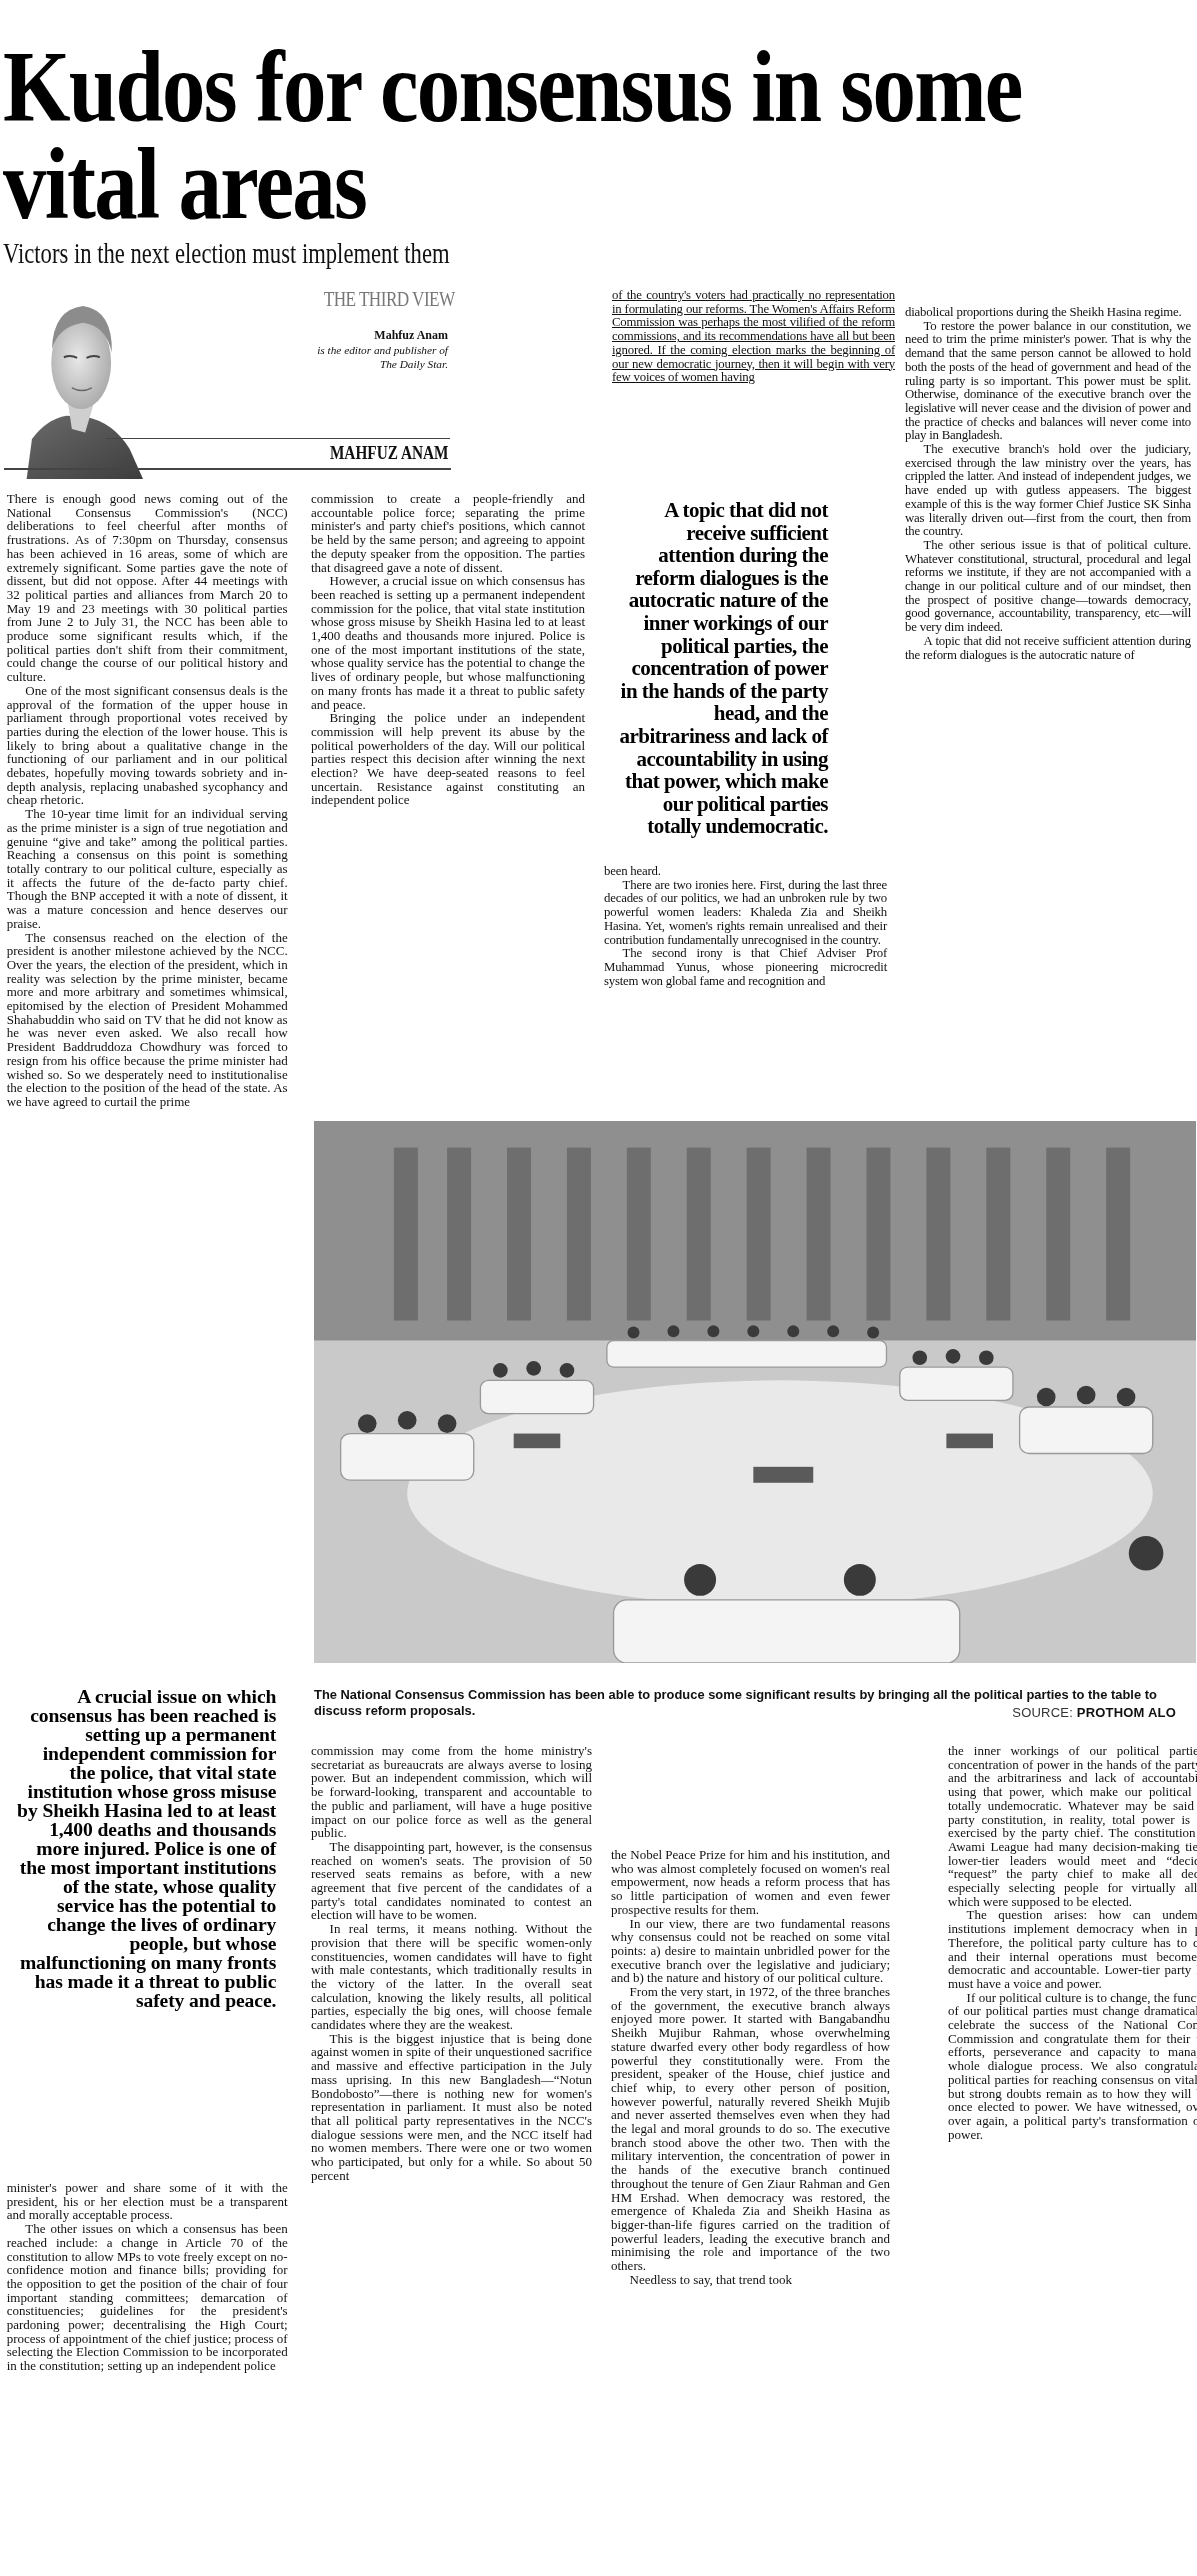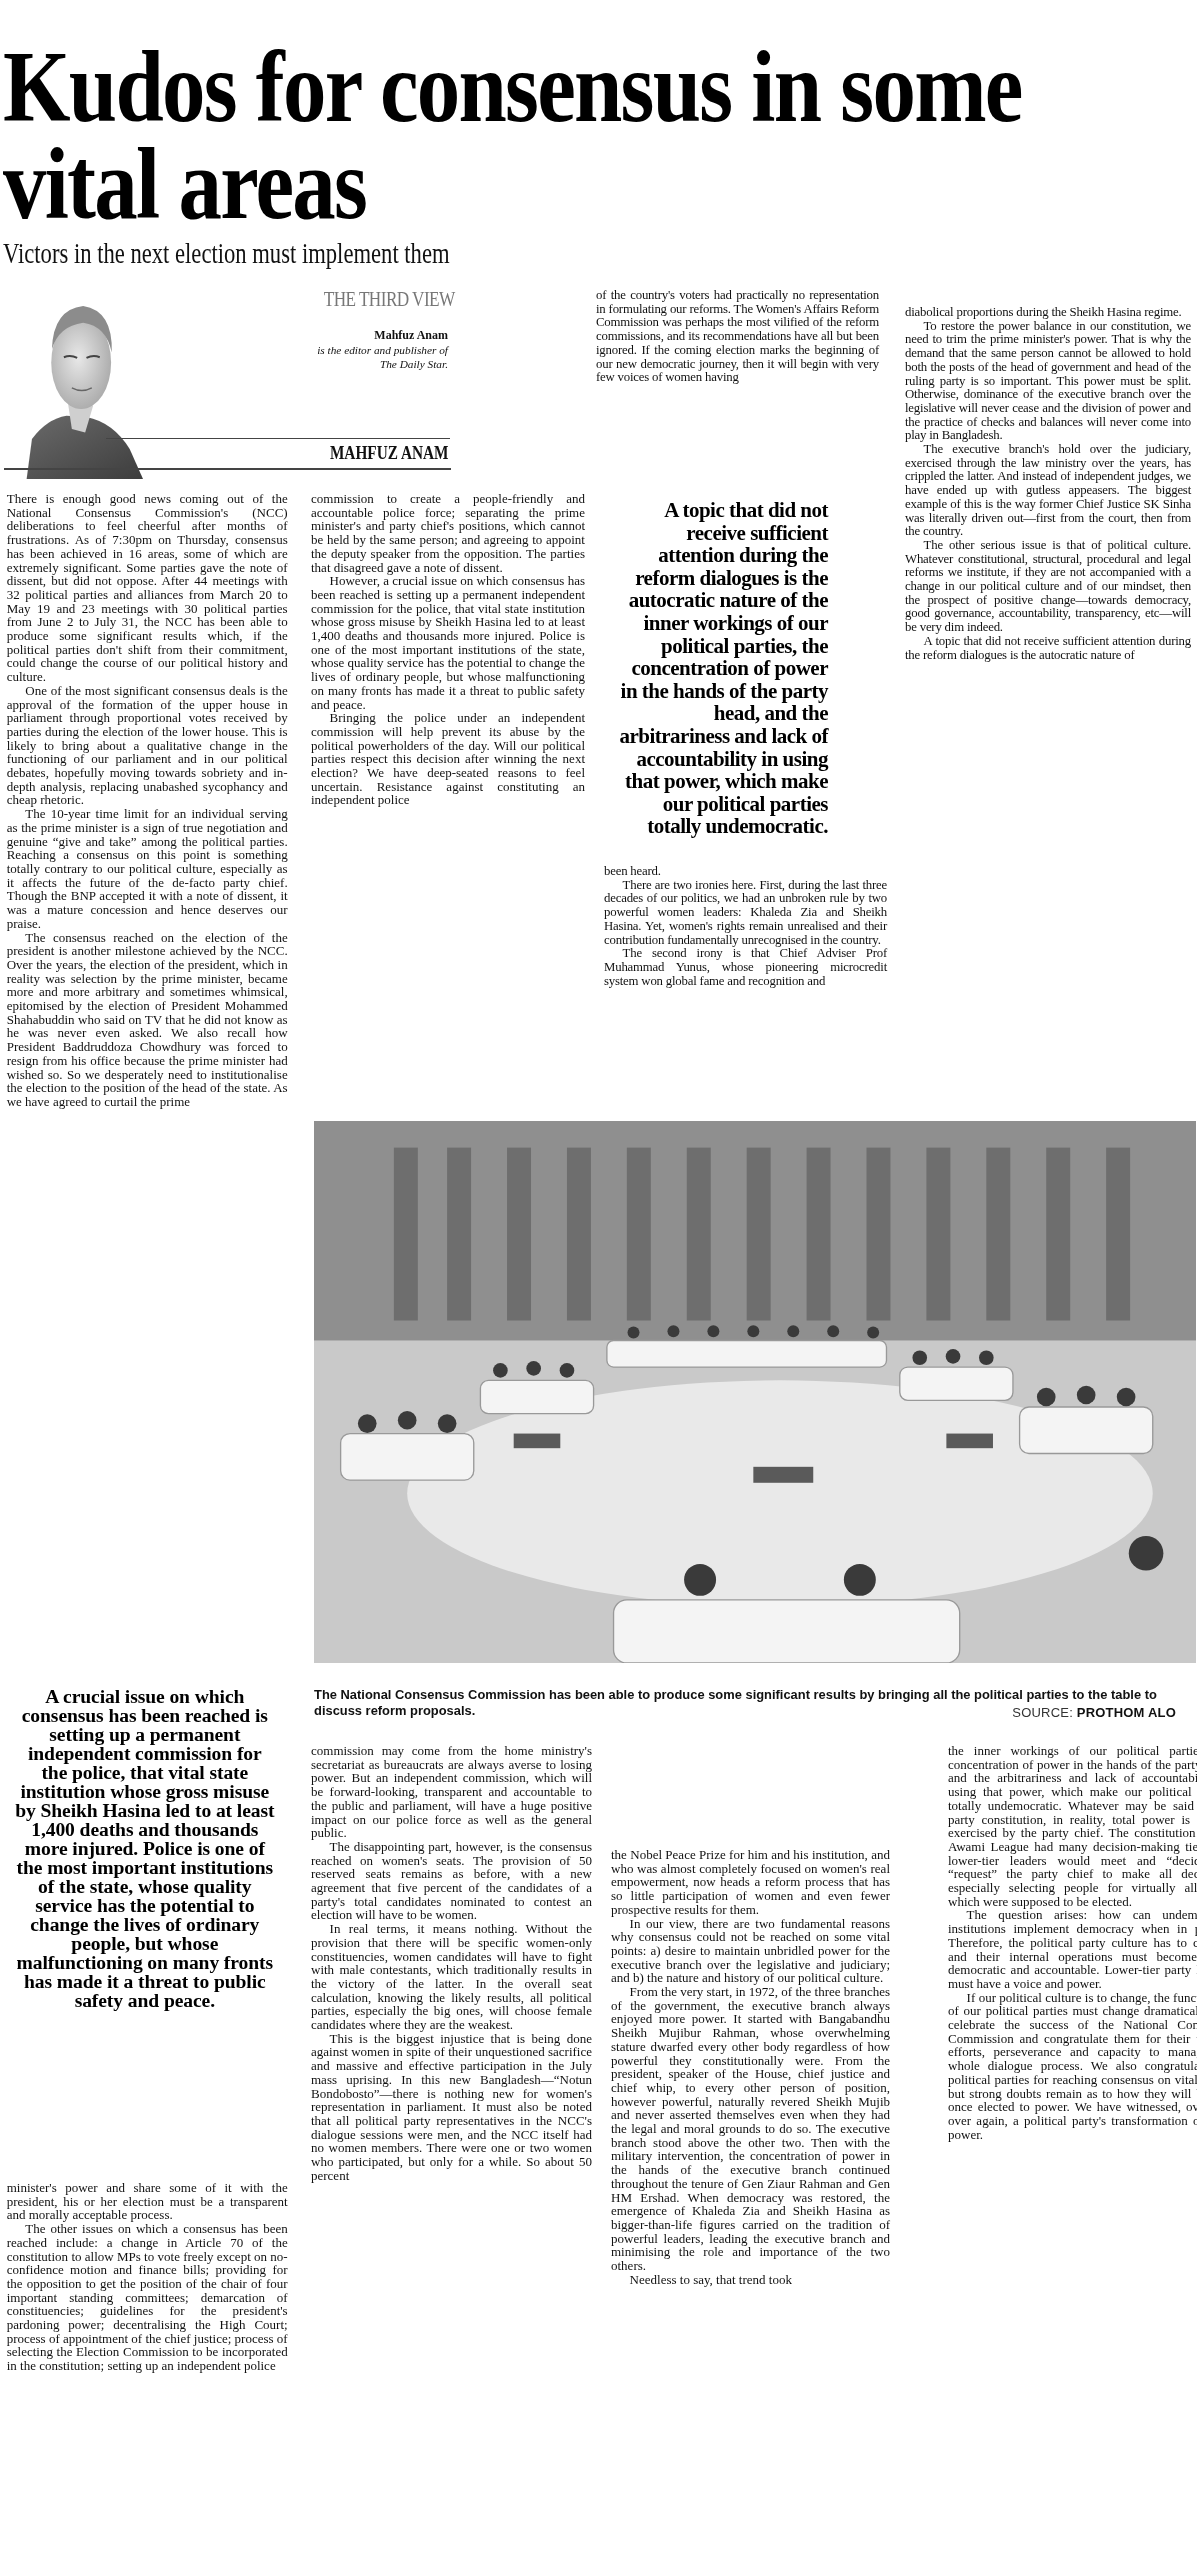--- a/index.html
+++ b/index.html
@@ -46,21 +46,21 @@
   }
   .col p { text-indent: 0; }
   .col p.ind { text-indent: 18.6px; }
   .col.narrow { font-size: 12.8px; letter-spacing: -0.2px; }
 
   .pullquote {
     position: absolute; font-family: "Liberation Serif", serif; font-weight: bold;
     text-align: right; color: #000;
   }
   .pq1 { left: 612px; top: 499px; width: 216px; font-size: 21px; line-height: 22.6px; letter-spacing: -0.5px; }
-  .pq2 { left: 13.3px; top: 1687px; width: 263px; font-size: 19.6px; line-height: 19px; letter-spacing: -0.1px; text-align: center; }
+  .pq2 { left: 13.3px; top: 1687px; width: 263px; font-size: 19.6px; line-height: 19px; letter-spacing: -0.1px; }
 
   
   .photo {
     position: absolute; left: 314px; top: 1121px; width: 882px; height: 542px; overflow: hidden;
     background: linear-gradient(180deg, #8a8a8a 0%, #b0b0b0 30%, #c8c8c8 48%, #e6e6e6 70%, #f2f2f2 100%);
   }
   .caption {
     position: absolute; left: 314px; top: 1687px; width: 882px;
     font-family: "Liberation Sans", sans-serif; font-weight: bold; font-size: 13.3px; line-height: 16px;
     color: #111; transform: scaleX(0.97); transform-origin: left top;
@@ -109,21 +109,21 @@
     <p>There is enough good news coming out of the National Consensus Commission's (NCC) deliberations to feel cheerful after months of frustrations. As of 7:30pm on Thursday, consensus has been achieved in 16 areas, some of which are extremely significant. Some parties gave the note of dissent, but did not oppose. After 44 meetings with 32 political parties and alliances from March 20 to May 19 and 23 meetings with 30 political parties from June 2 to July 31, the NCC has been able to produce some significant results which, if the political parties don't shift from their commitment, could change the course of our political history and culture.</p>
     <p class="ind">One of the most significant consensus deals is the approval of the formation of the upper house in parliament through proportional votes received by parties during the election of the lower house. This is likely to bring about a qualitative change in the functioning of our parliament and in our political debates, hopefully moving towards sobriety and in-depth analysis, replacing unabashed sycophancy and cheap rhetoric.</p>
     <p class="ind">The 10-year time limit for an individual serving as the prime minister is a sign of true negotiation and genuine “give and take” among the political parties. Reaching a consensus on this point is something totally contrary to our political culture, especially as it affects the future of the de-facto party chief. Though the BNP accepted it with a note of dissent, it was a mature concession and hence deserves our praise.</p>
     <p class="ind">The consensus reached on the election of the president is another milestone achieved by the NCC. Over the years, the election of the president, which in reality was selection by the prime minister, became more and more arbitrary and sometimes whimsical, epitomised by the election of President Mohammed Shahabuddin who said on TV that he did not know as he was never even asked. We also recall how President Baddruddoza Chowdhury was forced to resign from his office because the prime minister had wished so. So we desperately need to institutionalise the election to the position of the head of the state. As we have agreed to curtail the prime</p>
   </div>
 <div class="col" id="top_col2" style="left:311px; top:492px; width:274px;">
     <p>commission to create a people-friendly and accountable police force; separating the prime minister's and party chief's positions, which cannot be held by the same person; and agreeing to appoint the deputy speaker from the opposition. The parties that disagreed gave a note of dissent.</p>
     <p class="ind">However, a crucial issue on which consensus has been reached is setting up a permanent independent commission for the police, that vital state institution whose gross misuse by Sheikh Hasina led to at least 1,400 deaths and thousands more injured. Police is one of the most important institutions of the state, whose quality service has the potential to change the lives of ordinary people, but whose malfunctioning on many fronts has made it a threat to public safety and peace.</p>
     <p class="ind">Bringing the police under an independent commission will help prevent its abuse by the political powerholders of the day. Will our political parties respect this decision after winning the next election? We have deep-seated reasons to feel uncertain. Resistance against constituting an independent police</p>
   </div>
-<div class="col narrow" id="top_col3_upper" style="left:596px; top:289px; width:283px;">
+<div class="col narrow" id="top_col3_upper" style="left:612px; top:289px; width:283px;text-decoration:underline;">
     <p>of the country's voters had practically no representation in formulating our reforms. The Women's Affairs Reform Commission was perhaps the most vilified of the reform commissions, and its recommendations have all but been ignored. If the coming election marks the beginning of our new democratic journey, then it will begin with very few voices of women having</p>
   </div>
 <div class="pullquote pq1">A topic that did not receive sufficient attention during the reform dialogues is the autocratic nature of the inner workings of our political parties, the concentration of power in the hands of the party head, and the arbitrariness and lack of accountability in using that power, which make our political parties totally undemocratic.</div>
 <div class="col narrow" id="top_col3_lower" style="left:604px; top:865px; width:283px;">
     <p>been heard.</p>
     <p class="ind">There are two ironies here. First, during the last three decades of our politics, we had an unbroken rule by two powerful women leaders: Khaleda Zia and Sheikh Hasina. Yet, women's rights remain unrealised and their contribution fundamentally unrecognised in the country.</p>
     <p class="ind">The second irony is that Chief Adviser Prof Muhammad Yunus, whose pioneering microcredit system won global fame and recognition and</p>
   </div>
 <div class="col narrow" id="top_col4" style="left:905px; top:306px; width:286px;">
     <p>diabolical proportions during the Sheikh Hasina regime.</p>

